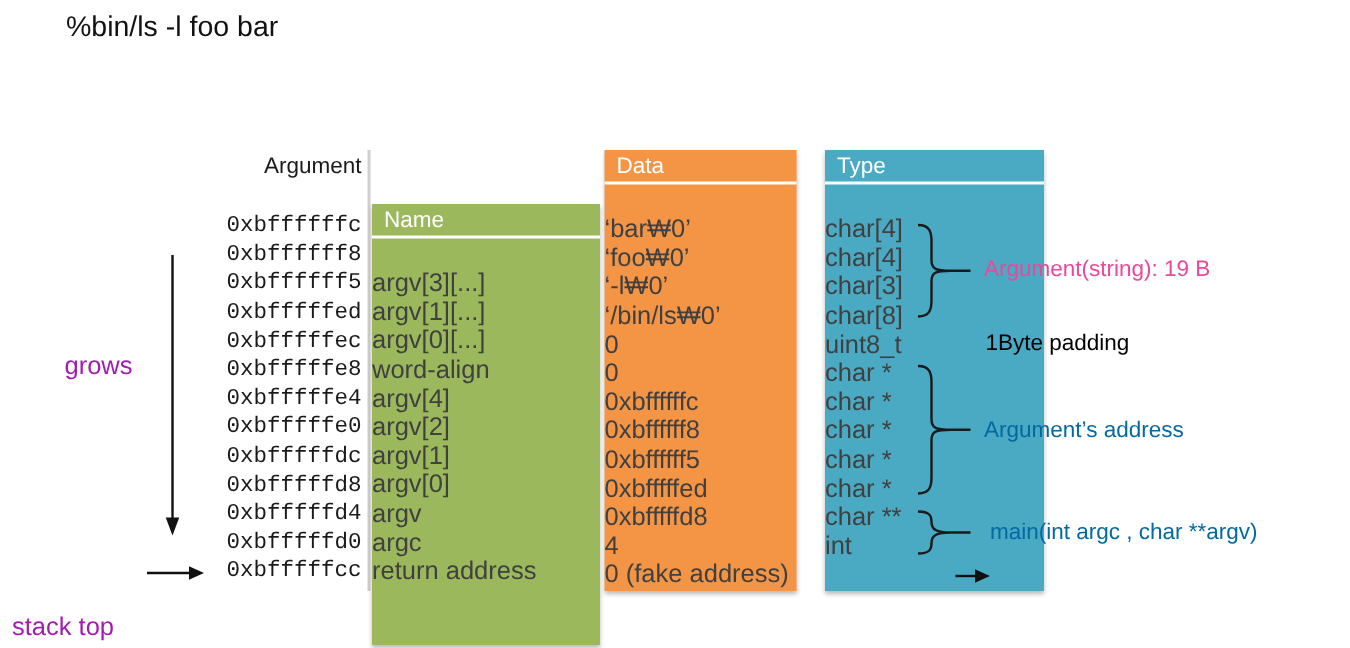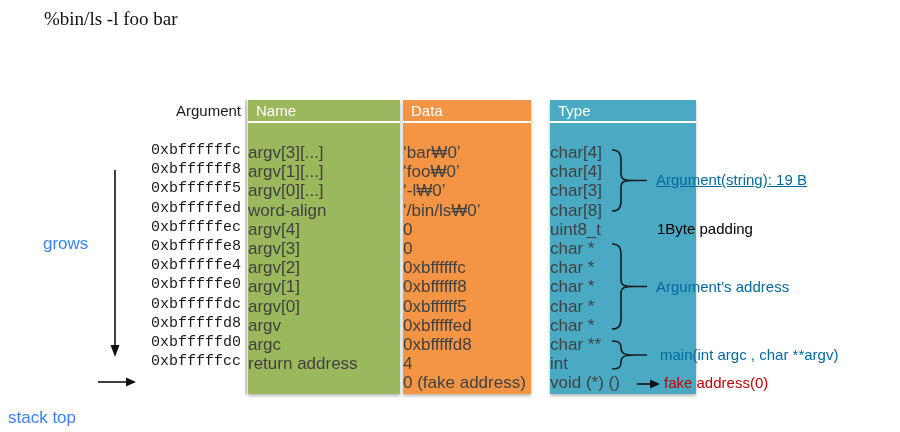--- a/index.html
+++ b/index.html
@@ -2,24 +2,24 @@
 <html><head>
 <meta charset="utf-8">
 <style>
   html,body { margin:0; padding:0; background:#ffffff; }
   .page {
     position:relative; width:900px; height:432px; background:#ffffff;
     font-family:"Liberation Sans","DejaVu Sans",sans-serif; overflow:hidden;
   }
   .command {
     position:absolute; left:44px; top:8px;
-    font-family:Liberation Serif, serif;
+    font-family:Liberation Sans, sans-serif;
     font-size:19px; color:#111; white-space:pre;
   }
-  .side-label { position:absolute; font-size:17px; color:#3b82f6; white-space:pre; }
+  .side-label { position:absolute; font-size:17px; color:#a21caf; white-space:pre; }
   .grows-label    { left:43px; top:234px; }
   .stacktop-label { left:8px;  top:372px;margin-top:36px; }
 
   .col { position:absolute; top:100px; height:294px; box-sizing:border-box; }
   .col-colored { box-shadow:0 2px 3px rgba(0,0,0,0.28); }
   .hdr {
     height:21px; line-height:21px; padding-left:8px; font-size:15px; color:#fff;
     border-bottom:2px solid #ffffff; white-space:pre;
   }
   .body { padding-top:20px; }
@@ -68,34 +68,34 @@
         <div class="row">0xbffffffc</div>
         <div class="row">0xbffffff8</div>
         <div class="row">0xbffffff5</div>
         <div class="row">0xbfffffed</div>
         <div class="row">0xbfffffec</div>
         <div class="row">0xbfffffe8</div>
         <div class="row">0xbfffffe4</div>
         <div class="row">0xbfffffe0</div>
         <div class="row">0xbfffffdc</div>
         <div class="row">0xbfffffd8</div>
+        <div class="row">0xbfffffd4</div>
         <div class="row">0xbfffffd0</div>
         <div class="row">0xbfffffcc</div>
       </div>
   </div>
 
-  <div class="col col-colored col-name" style="background: rgb(156, 184, 92);">
+  <div class="col col-colored col-name" style="background: rgb(156, 184, 92); margin-top: 36px;">
     <div class="hdr">Name</div>
     <div class="body" id="body-name">
         <div class="row">argv[3][...]</div>
         <div class="row">argv[1][...]</div>
         <div class="row">argv[0][...]</div>
         <div class="row">word-align</div>
         <div class="row">argv[4]</div>
-        <div class="row">argv[3]</div>
         <div class="row">argv[2]</div>
         <div class="row">argv[1]</div>
         <div class="row">argv[0]</div>
         <div class="row">argv</div>
         <div class="row">argc</div>
         <div class="row">return address</div>
       </div>
   </div>
 
   <div class="col col-colored col-data" style="background: rgb(244, 149, 70);">
@@ -125,21 +125,20 @@
         <div class="row">char[3]</div>
         <div class="row">char[8]</div>
         <div class="row">uint8_t</div>
         <div class="row">char *</div>
         <div class="row">char *</div>
         <div class="row">char *</div>
         <div class="row">char *</div>
         <div class="row">char *</div>
         <div class="row">char **</div>
         <div class="row">int</div>
-        <div class="row">void (*) ()</div>
       </div>
   </div>
 
   <svg class="overlay" viewBox="0 0 900 432" xmlns="http://www.w3.org/2000/svg">
 
     <g stroke="#111" fill="#111">
       <line x1="115" y1="170" x2="115" y2="346" stroke-width="1.6"></line>
       <polygon points="115,357 110.5,345 119.5,345" stroke="none"></polygon>
     </g>
 
@@ -153,19 +152,18 @@
       <polygon points="660,384 650,379.5 650,388.5" stroke="none"></polygon>
     </g>
 
     <path fill="none" stroke="#1a1a1a" stroke-width="1.6" d="M612,150 C620,150 621,155 621,161 L621,173.5 C621,179.5 624,180.5 634,180.5 L647,180.5 M634,180.5 C624,180.5 621,181.5 621,187.5 L621,200 C621,206 620,211 612,211"></path>
 
     <path fill="none" stroke="#1a1a1a" stroke-width="1.6" d="M612,244 C620,244 621,249 621,255 L621,279.5 C621,285.5 624,286.5 634,286.5 L647,286.5 M634,286.5 C624,286.5 621,287.5 621,293.5 L621,318 C621,324 620,329 612,329"></path>
 
     <path fill="none" stroke="#1a1a1a" stroke-width="1.6" d="M612,341 C620,341 621,344 621,348 C621,353 624,355 634,355 L647,355 M634,355 C624,355 621,357 621,362 C621,366 620,369 612,369"></path>
   </svg>
 
-  <div class="ann ann-1" style="color: #0369a1; text-decoration: underline;">Argument(string): 19 B</div>
+  <div class="ann ann-1" style="color: #ec4899;">Argument(string): 19 B</div>
   <div class="ann ann-2" style="color: #000000;">1Byte padding</div>
   <div class="ann ann-3" style="color: #0369a1;">Argument’s address</div>
   <div class="ann ann-4" style="color: #0369a1;">main(int argc , char **argv)</div>
-  <div class="ann ann-5" style="color: rgb(192, 0, 0);">fake address(0)</div>
 
 </div>
 
 </body></html>

